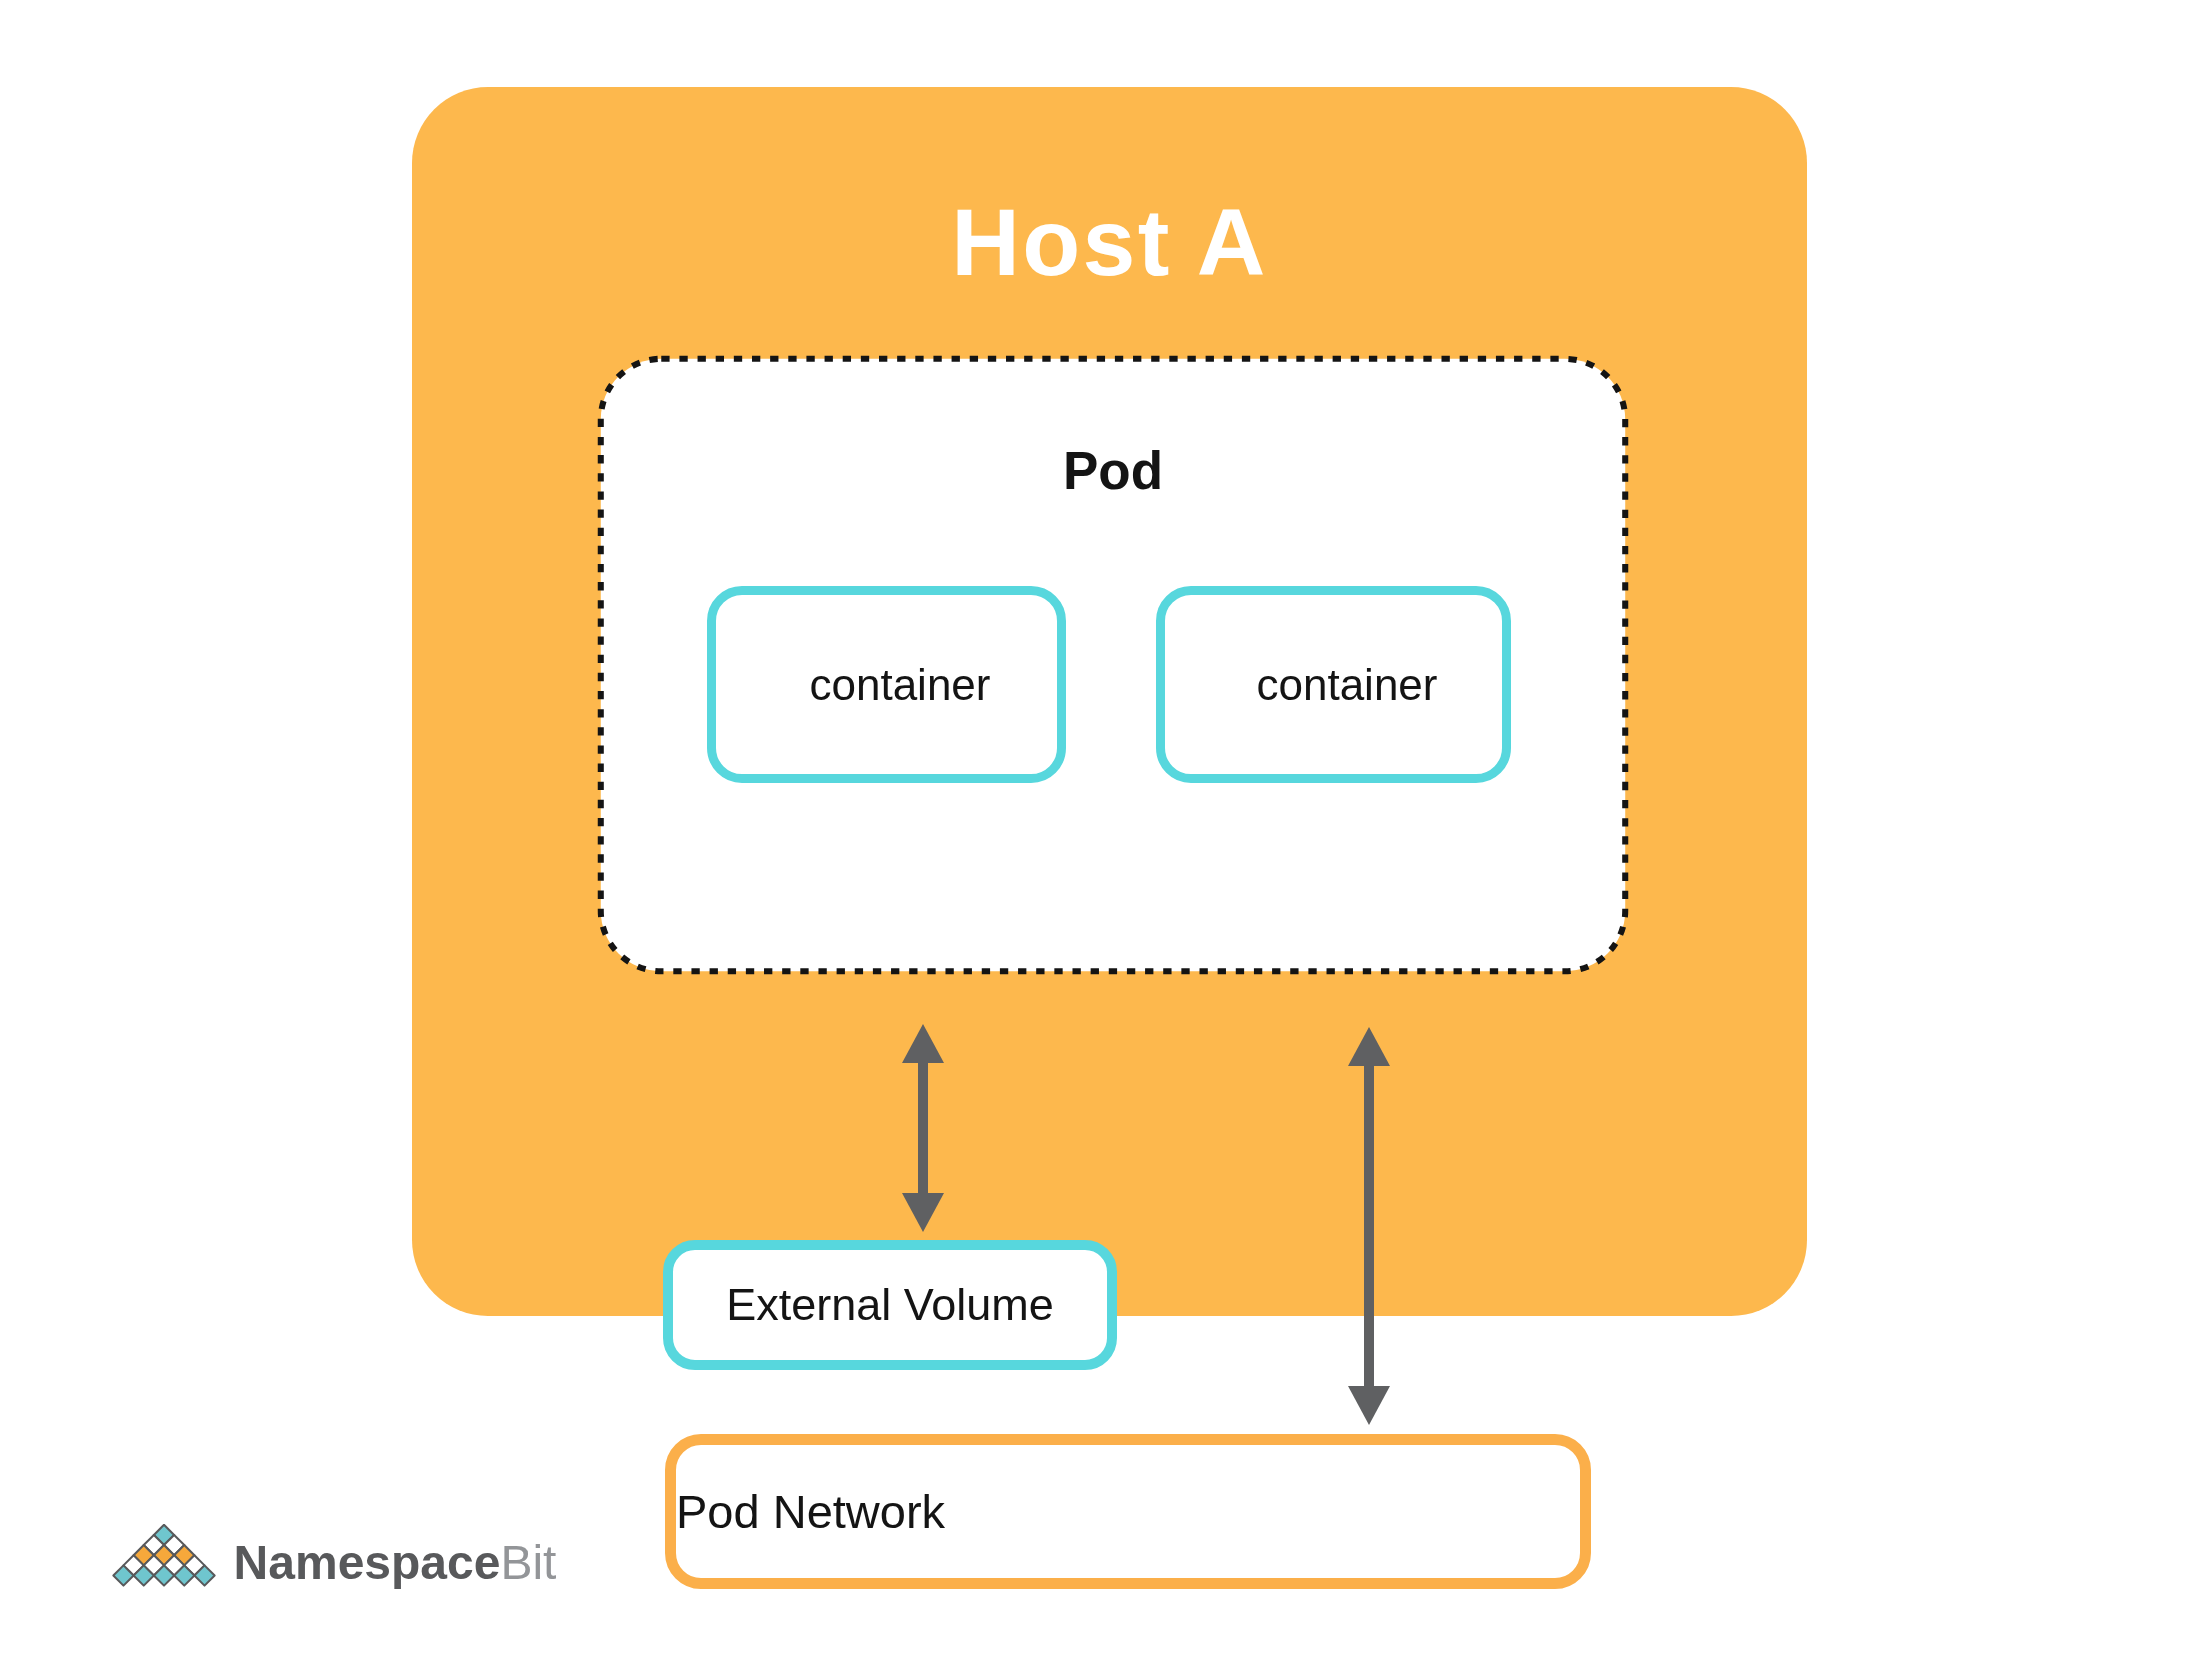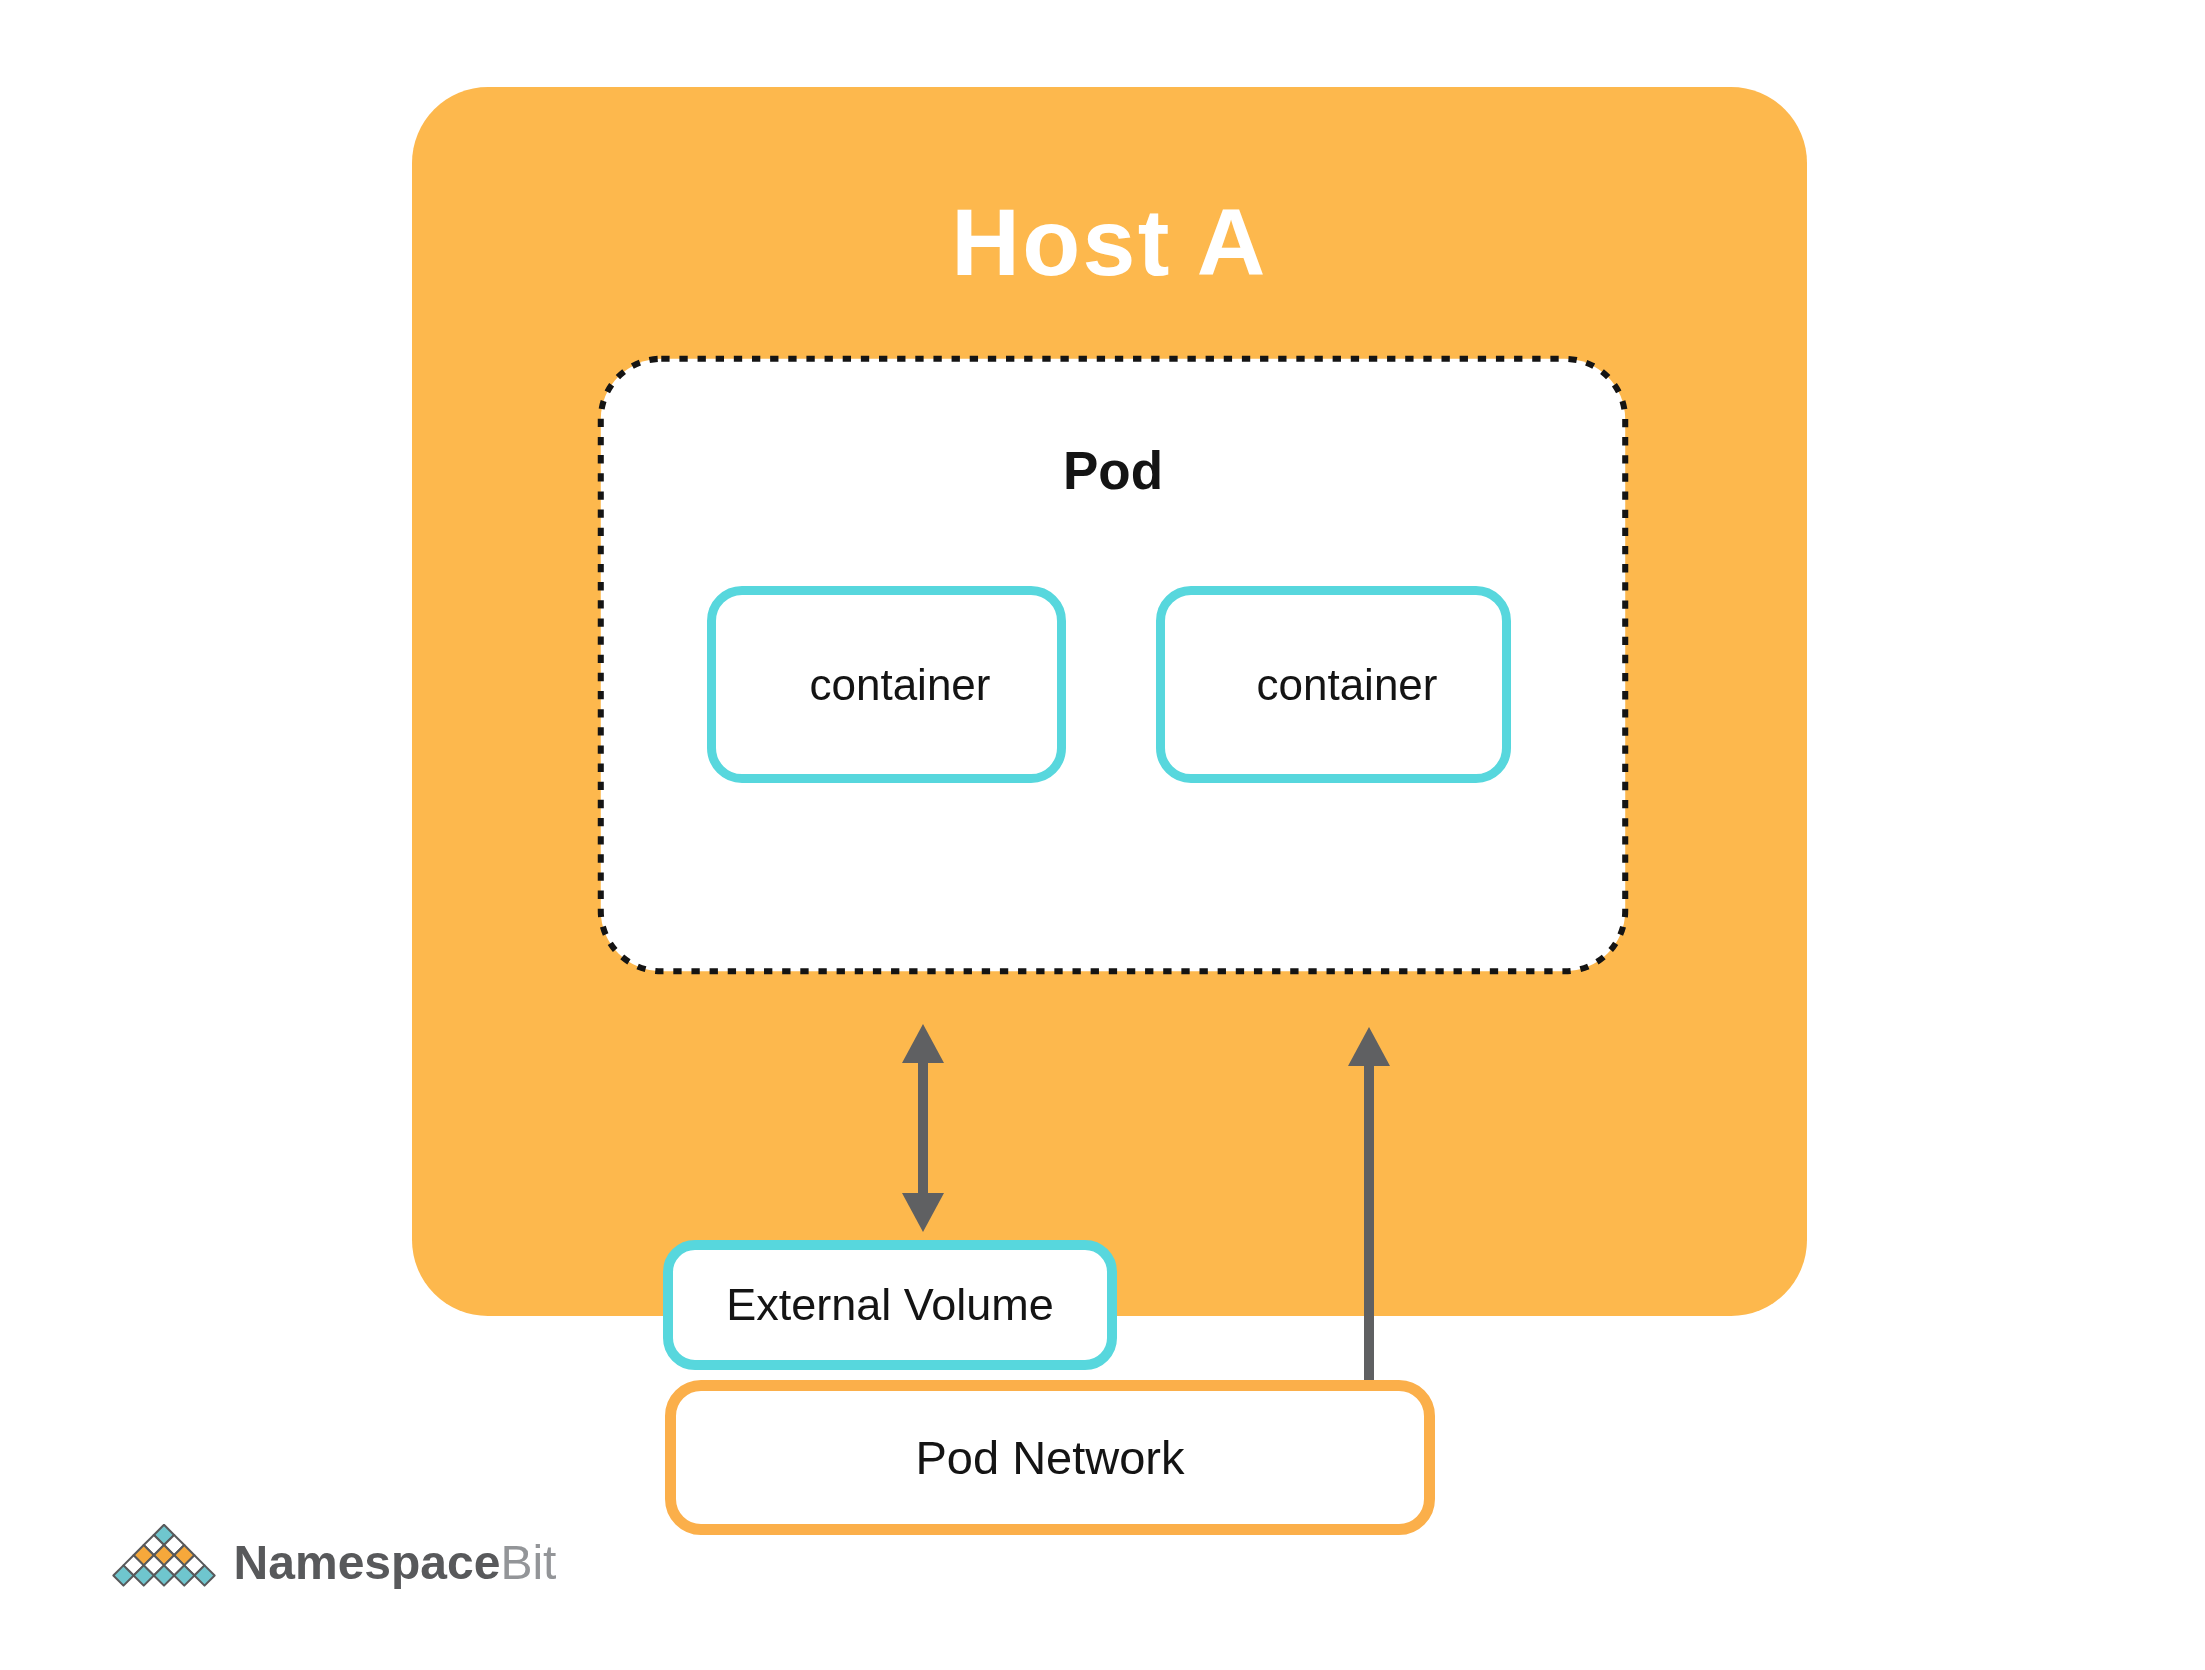--- a/index.html
+++ b/index.html
@@ -115,29 +115,29 @@
     border-radius:32px;
     box-sizing:border-box;
     display:flex;
     align-items:center;
     justify-content:center;
     font-size:45px;
     color:#141414;
   }
   .pn-box{
     position:absolute;
-    left:665px; top:1380px;
-    width:770px; height:155px;
+    left:665px; top:1434px;
+    width:926px; height:155px;
     background:#ffffff;
     border:11.3px solid #FBAF4A;
     border-radius:36px;
     box-sizing:border-box;
     display:flex;
     align-items:center;
-    justify-content:center;
+    justify-content:flex-start;
     font-size:47px;
     color:#141414;
   }
   
   .logo{
     position:absolute;
     left:111px; top:1517px;
     display:flex;
     align-items:center;
   }

